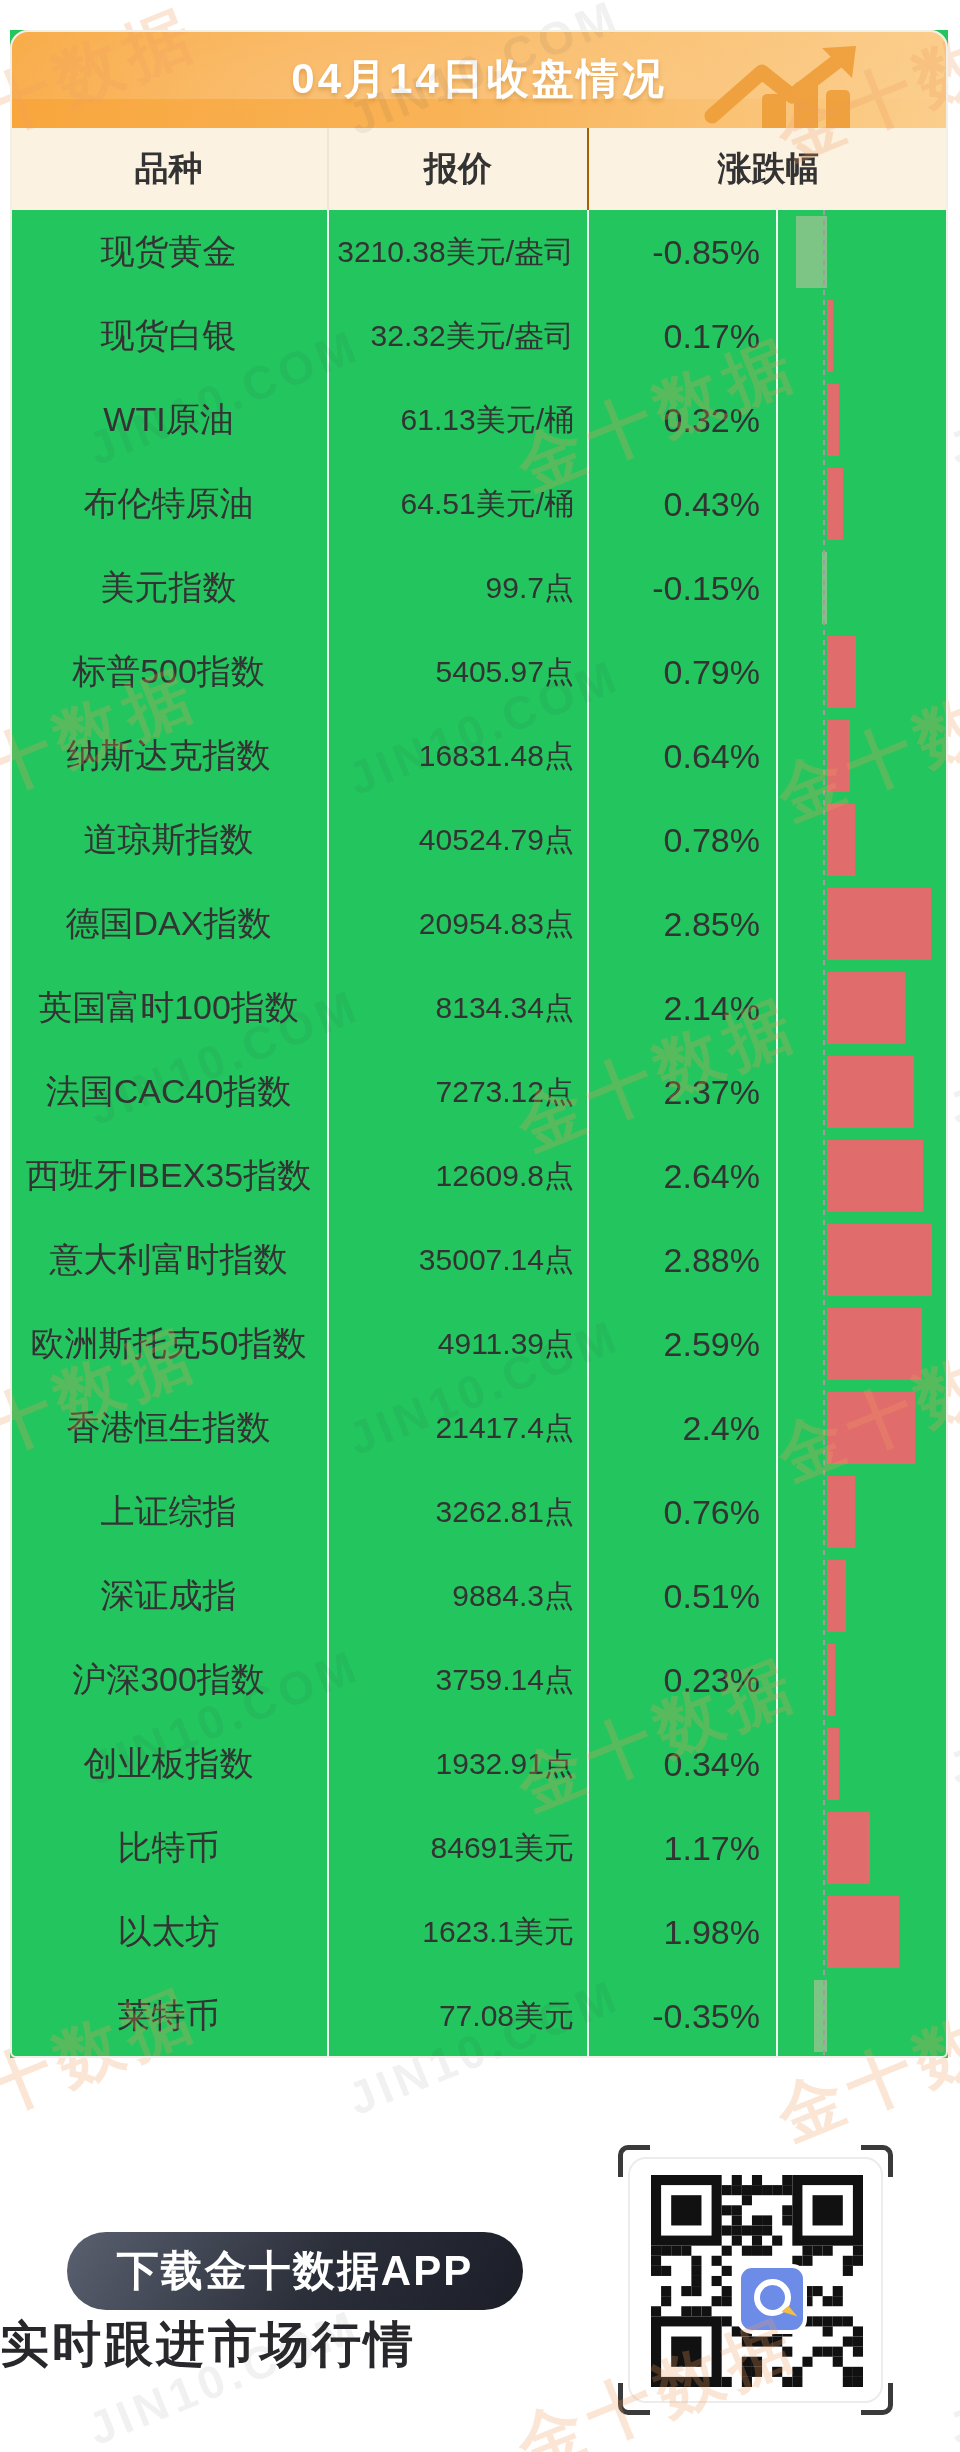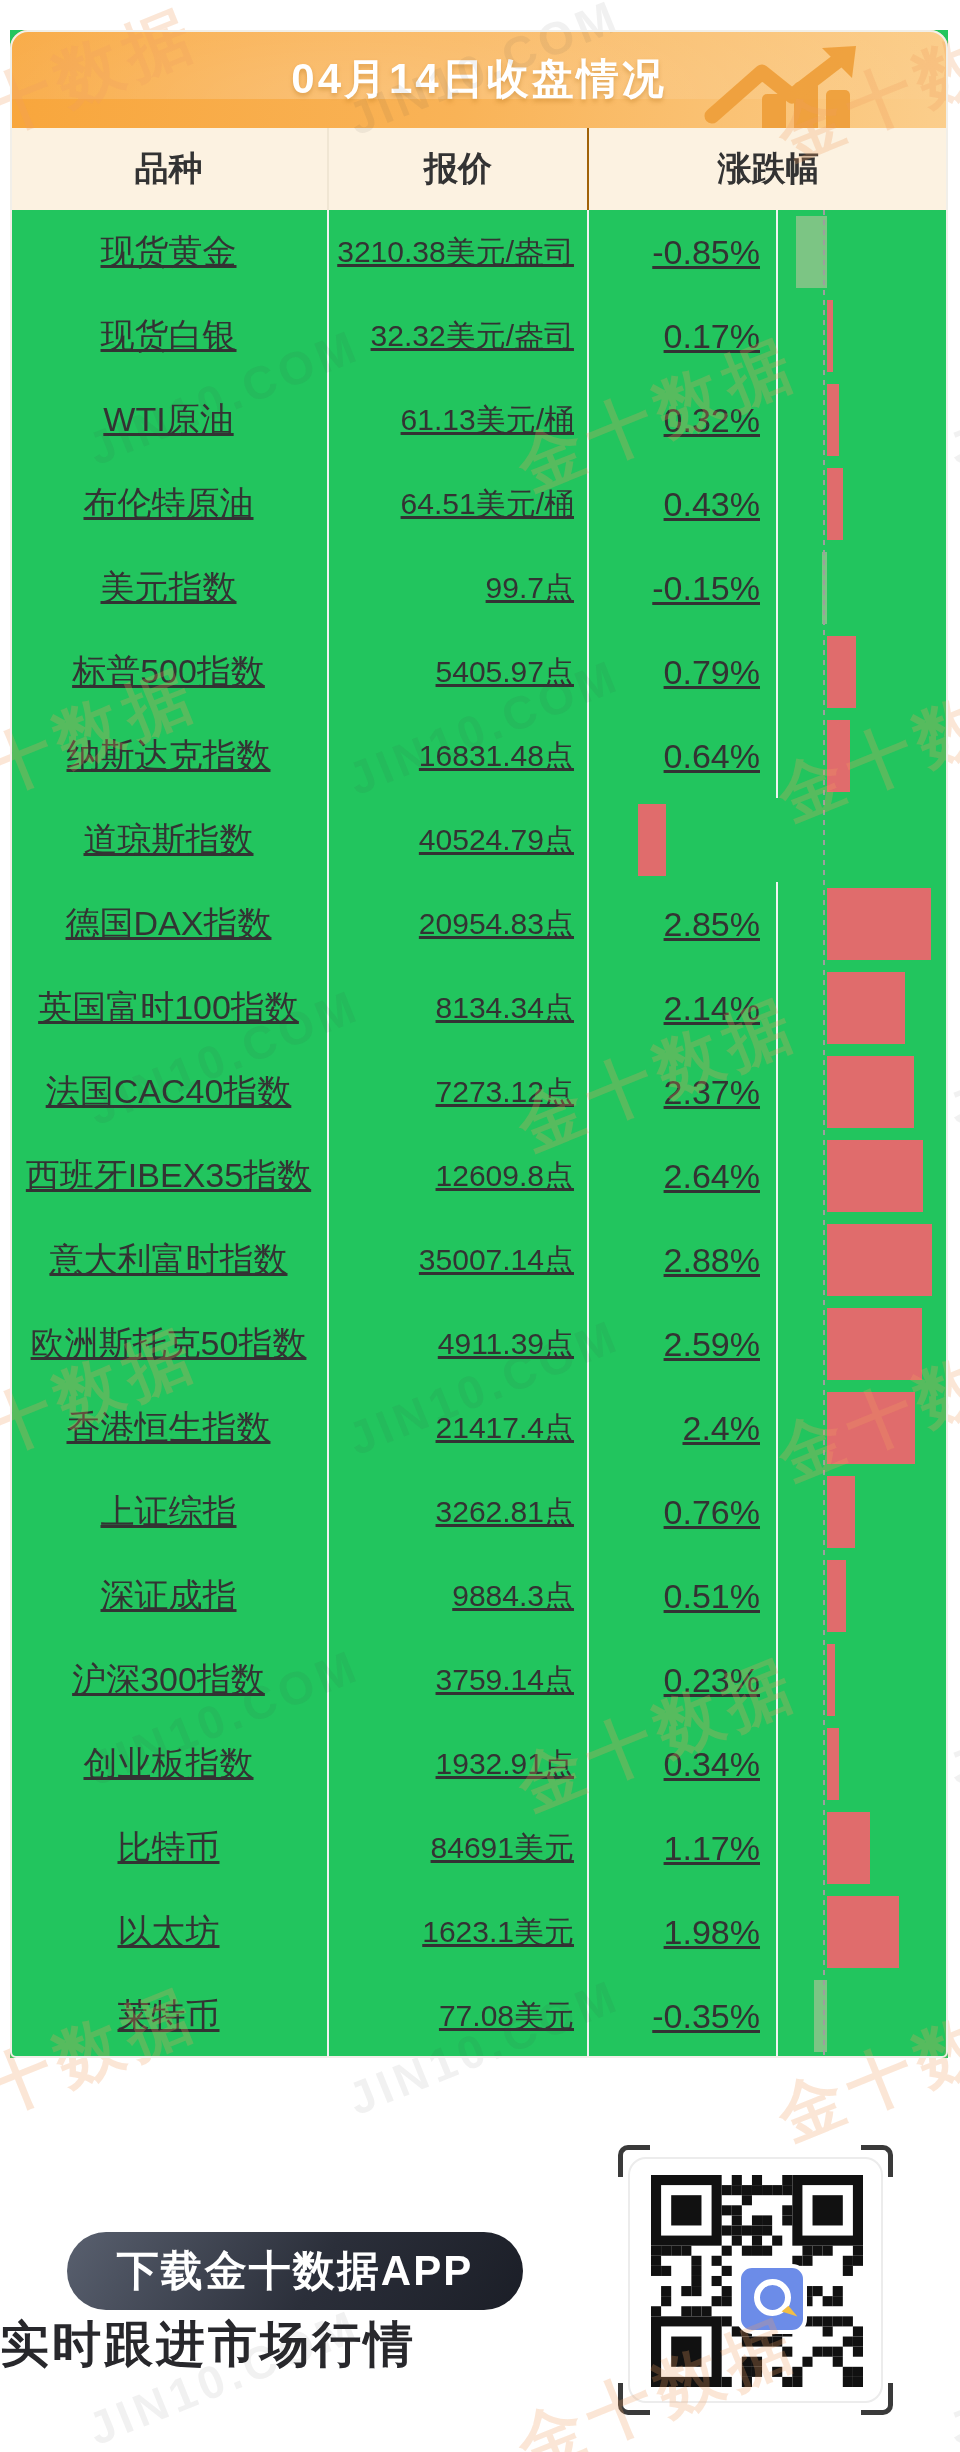--- a/index.html
+++ b/index.html
@@ -22,21 +22,21 @@
   .title{position:relative;color:#fff;font-size:42px;font-weight:bold;letter-spacing:3px;
          text-shadow:0 3px 4px rgba(176,108,20,0.35);}
   .tb-icon{position:absolute;right:76px;bottom:0;opacity:0.95;}
   
   .hrow{display:flex;height:82px;background:#FCF2E1;}
   .hcell{display:flex;align-items:center;justify-content:center;font-size:34px;font-weight:bold;color:#333;box-sizing:border-box;font-family:Liberation Mono, monospace;}
   .hc1{width:317px;}
   .hc2{width:260px;border-left:2px solid #F0E6D3;}
   .hc3{flex:1;border-left:2px solid #a16207;}
   
-  .rows{position:relative;text-decoration:underline;}
+  .rows{position:relative;}
   .row{display:flex;height:84px;}
   .cell{display:flex;align-items:center;box-sizing:border-box;color:#333;}
   .c1{width:317px;justify-content:center;font-size:34px;}
   .c2{width:260px;justify-content:flex-end;padding-right:13px;font-size:30px;border-left:2px solid #F2F2F2;}
   .c3{width:189px;justify-content:flex-end;padding-right:16px;font-size:34px;border-left:2px solid #F2F2F2;}
   .c4{flex:1;position:relative;border-left:2px solid #F2F2F2;}
   .bar{position:absolute;top:6px;height:72px;}
   .zero-line{position:absolute;top:0;bottom:0;left:813px;width:2px;z-index:4;
              background:repeating-linear-gradient(180deg,#9E9E9E 0 5px,transparent 5px 10px);}
   
@@ -149,20 +149,21 @@
     <div class="cell c2">16831.48点</div>
     <div class="cell c3">0.64%</div>
     <div class="cell c4">
       <div class="bar" style="width: 23px; left: 49px; background: rgb(224, 108, 108);"></div>
     </div>
   </div>
 
   <div class="row">
     <div class="cell c1">道琼斯指数</div>
     <div class="cell c2">40524.79点</div>
+    <div class="cell c3">0.78%</div>
     <div class="cell c4">
       <div class="bar" style="width: 28px; left: 49px; background: rgb(224, 108, 108);"></div>
     </div>
   </div>
 
   <div class="row">
     <div class="cell c1">德国DAX指数</div>
     <div class="cell c2">20954.83点</div>
     <div class="cell c3">2.85%</div>
     <div class="cell c4">

